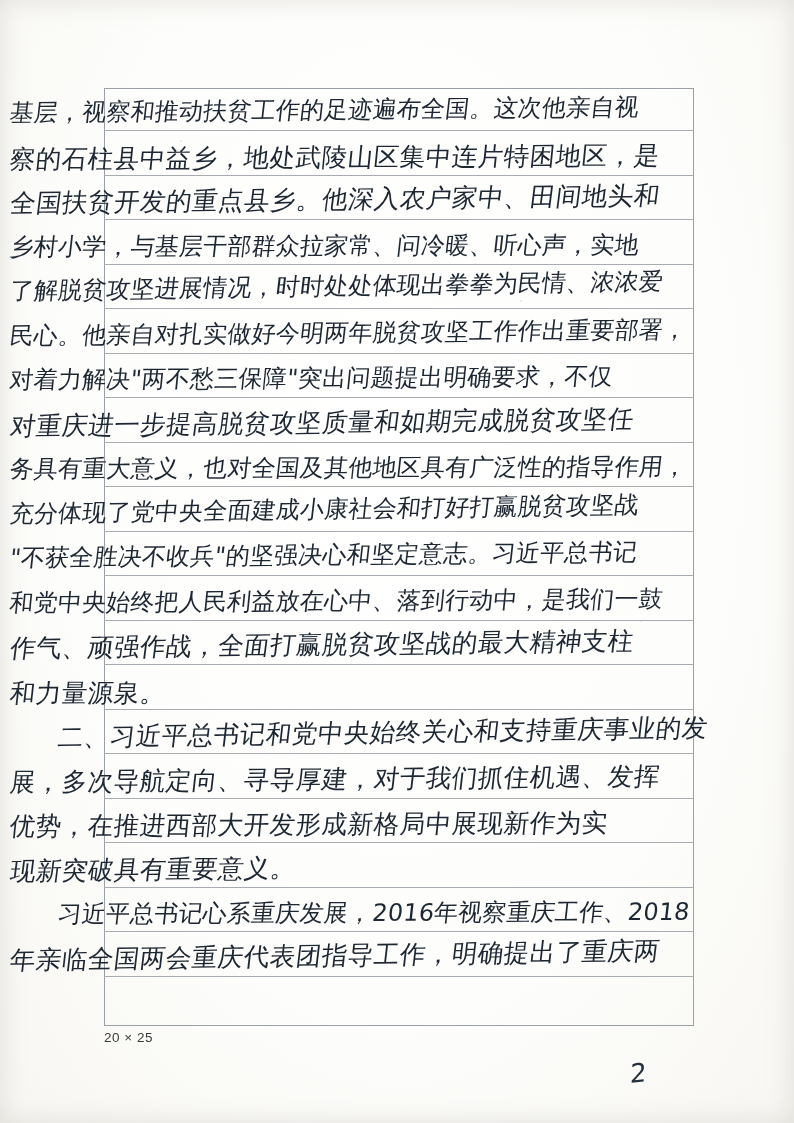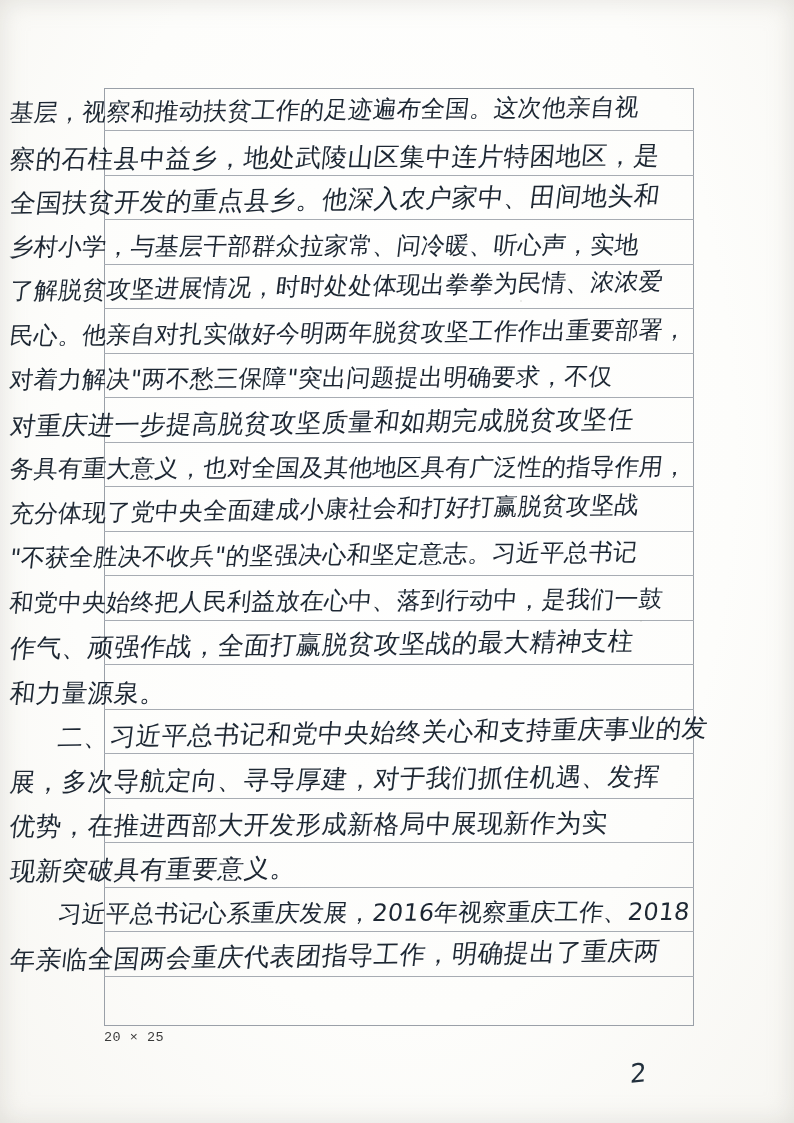--- a/index.html
+++ b/index.html
@@ -88,21 +88,21 @@
   .j2 { transform: rotate(-0.35deg) skewX(-6deg); }
   .j3 { transform: rotate(-0.7deg)  skewX(-8deg); }
   .j4 { transform: rotate(-0.2deg)  skewX(-6.5deg); }
   .j5 { transform: rotate(-0.85deg) skewX(-7.5deg); }
 
   
   .grid-stamp {
     position: absolute;
     left: 104px;
     top: 1030px;
-    font-family: Liberation Mono, monospace;
+    font-family: Liberation Sans, sans-serif;
     font-size: 13.5px;
     color: #3b3b3b;
     letter-spacing: 0.5px;
   }
 
   
   .page-number {
     position: absolute;
     left: 630px;
     top: 1058px;

